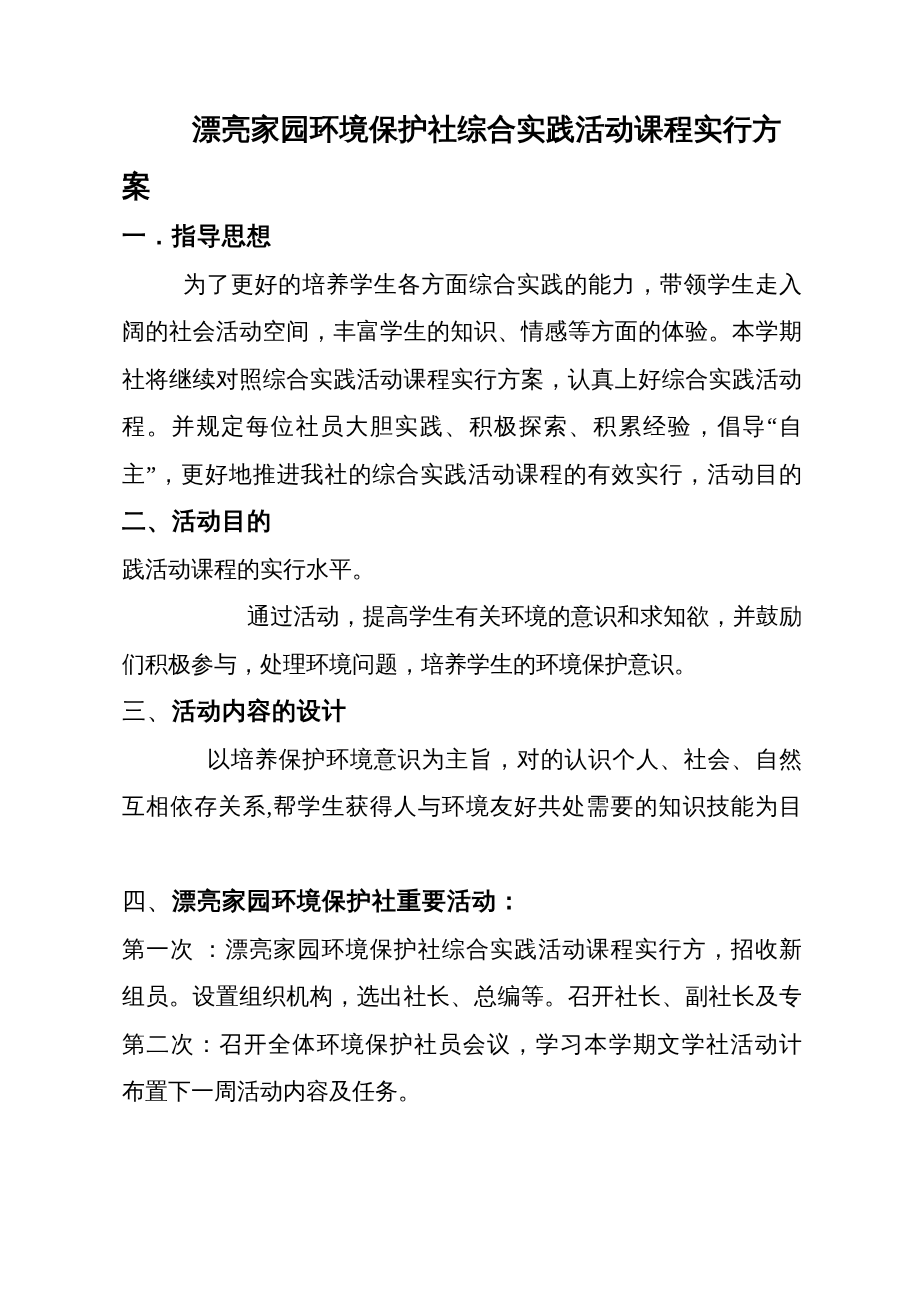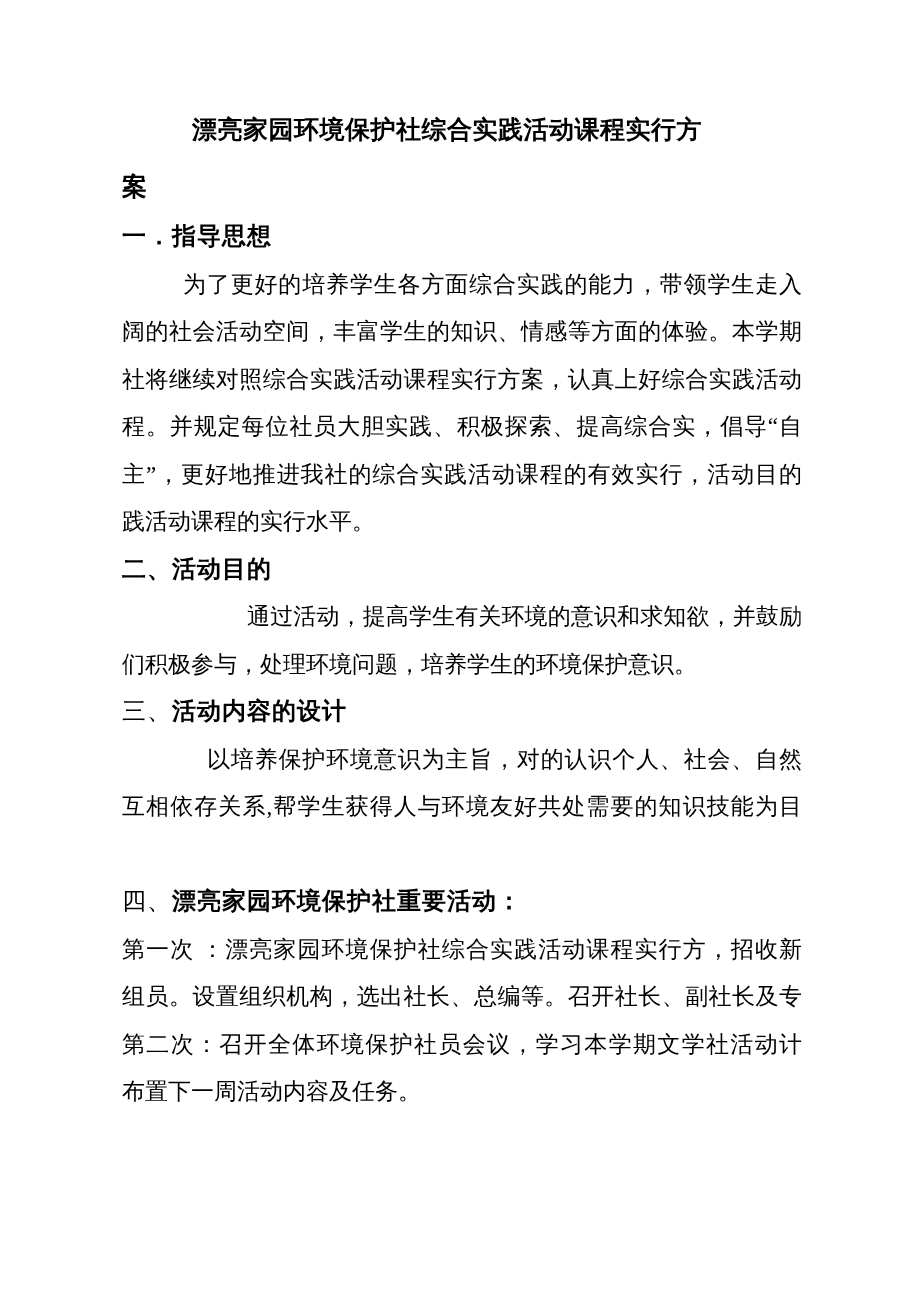--- a/index.html
+++ b/index.html
@@ -14,21 +14,21 @@
     overflow: hidden;
   }
   .content {
     position: absolute;
     left: 122px;
     top: 0;
     width: 680px;
   }
   .doc-title {
     margin-top: 101px;
-    font-size: 25px;
+    font-size: 29px;
     font-weight: 700;
     line-height: 57px;
     letter-spacing: 0.5px;
   }
   .doc-title .t-line { white-space: nowrap; }
   .doc-title .t-first { padding-left: 70px; }
   .body-block { margin-top: -2px; }
   .line {
     font-size: 23px;
     line-height: 47.5px;
@@ -65,25 +65,25 @@
       <div class="t-line">案</div>
     </div>
 
     <div class="body-block">
 
       <div class="line heading"><span class="pfx-b">一．</span><span class="b">指导思想</span></div>
 
       <div class="line jl ind-p1">为了更好的培养学生各方面综合实践的能力，带领学生走入更广</div>
       <div class="line jl">阔的社会活动空间，丰富学生的知识、情感等方面的体验。本学期我</div>
       <div class="line jl">社将继续对照综合实践活动课程实行方案，认真上好综合实践活动课</div>
-      <div class="line jl">程。并规定每位社员大胆实践、积极探索、提高综合实，倡导“自</div>
+      <div class="line jl">程。并规定每位社员大胆实践、积极探索、积累经验，倡导“自</div>
       <div class="line jl">主”，更好地推进我社的综合实践活动课程的有效实行，活动目的</div>
+      <div class="line heading"><span class="pfx-b">二、</span><span class="b">活动目的</span></div>
+
       <div class="line ll">践活动课程的实行水平。</div>
-
-      <div class="line heading"><span class="pfx-b">二、</span><span class="b">活动目的</span></div>
 
       <div class="line jl ind-p2">通过活动，提高学生有关环境的意识和求知欲，并鼓励他</div>
       <div class="line ll">们积极参与，处理环境问题，培养学生的环境保护意识。</div>
 
       <div class="line heading"><span>三、</span><span class="b">活动内容的设计</span></div>
 
       <div class="line jl ind-p3">以培养保护环境意识为主旨，对的认识个人、社会、自然之间</div>
       <div class="line jl">互相依存关系,帮学生获得人与环境友好共处需要的知识技能为目的。</div>
 
       <div class="blank-line"></div>

